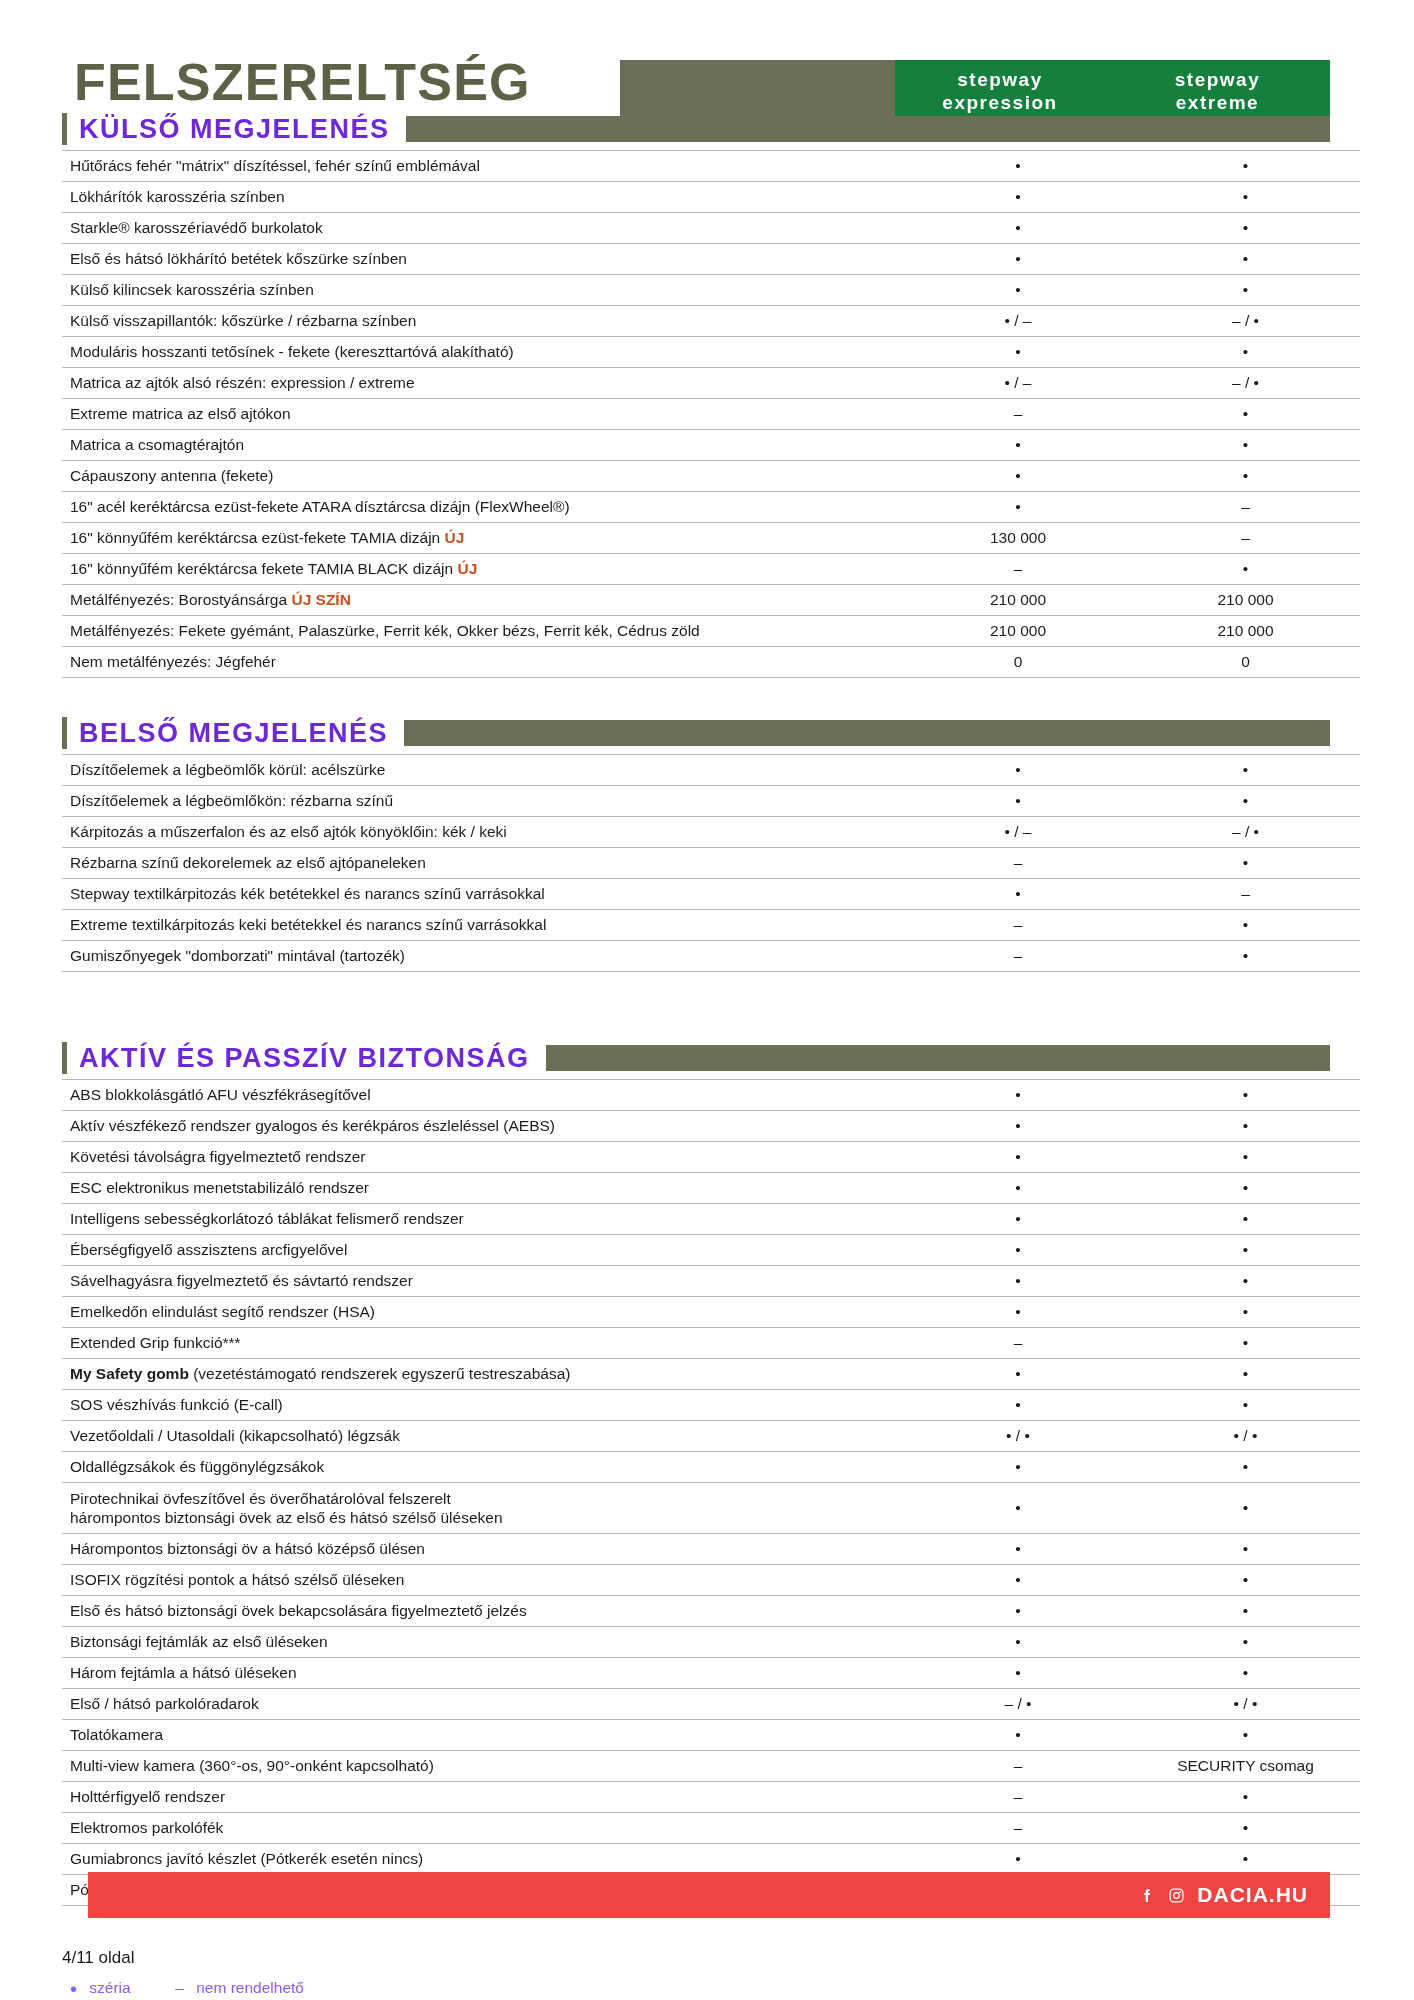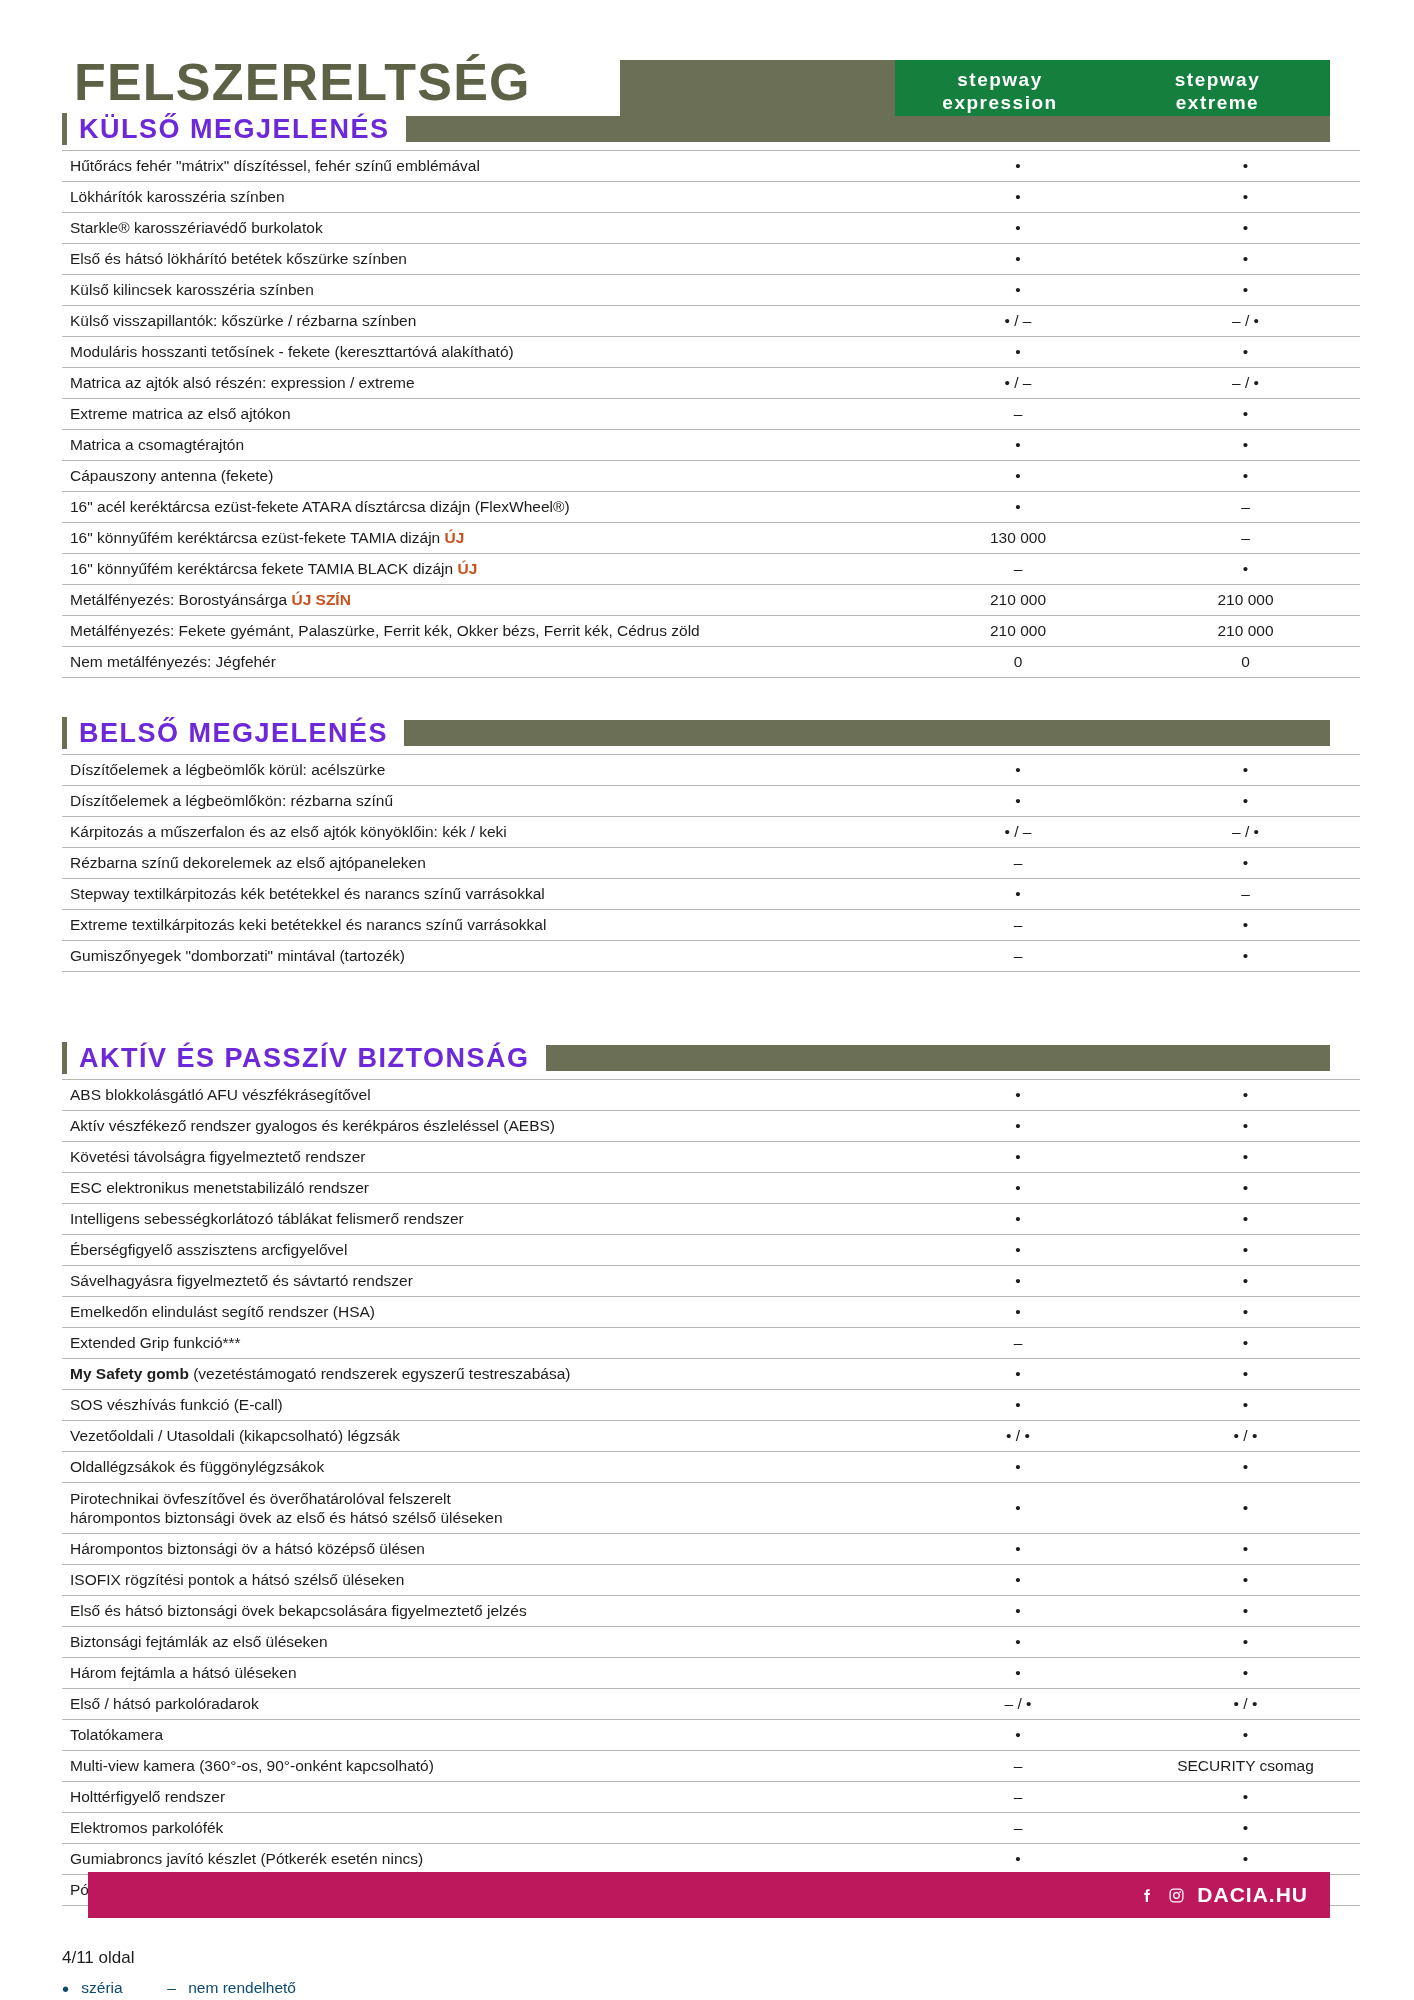--- a/index.html
+++ b/index.html
@@ -123,34 +123,34 @@
   td.v2 { width: 225px; text-align: center; padding: 6px 0; }
   .dot { font-size: 20px; line-height: 10px; vertical-align: middle; }
   .num { font-size: 17px; }
   .new { color: #c9511e; font-weight: bold; }
   .bold { font-weight: bold; }
   .two-line { line-height: 19px; }
 
   
   .legend {
     position: absolute;
-    left: 62px;
+    left: 70px;
     font-size: 15.5px;
-    color: #0c4a6e;
+    color: #8b5cf6;
   }
   .legend .sp { display: inline-block; width: 36px; }
 
   
   .footer-band {
     position: absolute;
     left: 88px;
     top: 1872px;
     width: 1242px;
     height: 46px;
-    background: #be185d;
+    background: #ef4444;
   }
   .footer-right {
     position: absolute;
     right: 22px;
     top: 0;
     height: 46px;
     display: flex;
     align-items: center;
     gap: 12px;
     color: #ffffff;

